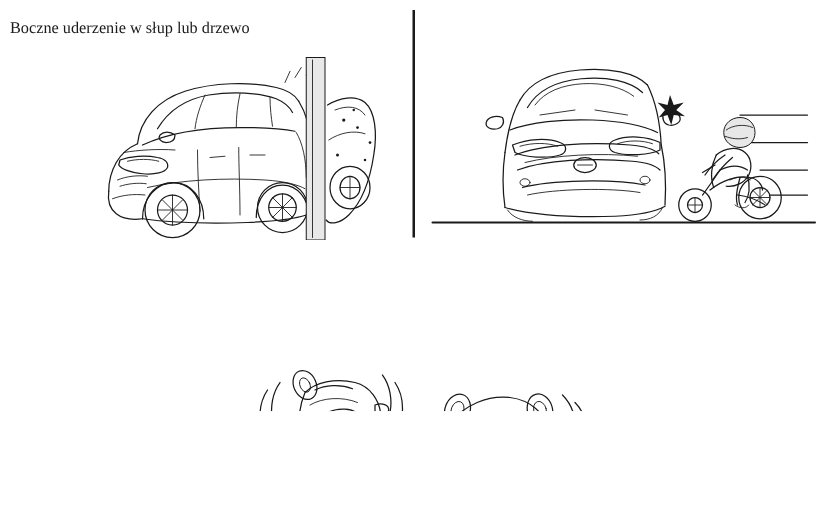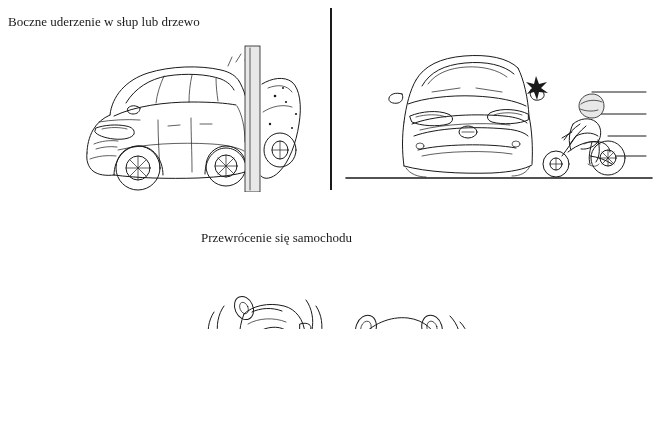--- a/index.html
+++ b/index.html
@@ -53,21 +53,20 @@
   .fillblk { fill: #1a1a1a; stroke: none; }
 </style>
 </head>
 <body>
 
 <div id="page">
 
   <div class="caption" id="caption-pole">Boczne uderzenie w słup lub drzewo</div>
 
 
-  <div class="caption" id="caption-roll">Przewrócenie się samochodu</div>
 
   <div id="divider"></div>
 
   <div class="fig" id="fig-pole">
     <svg width="285" height="160" viewBox="0 0 285 160">
 
       <g>
         <path class="ln-thin" d="M196 30 L201 22"></path>
         <path class="ln-thin" d="M205 28 L211 20"></path>
         <path class="ln-thin" d="M188 34 L192 25"></path>

